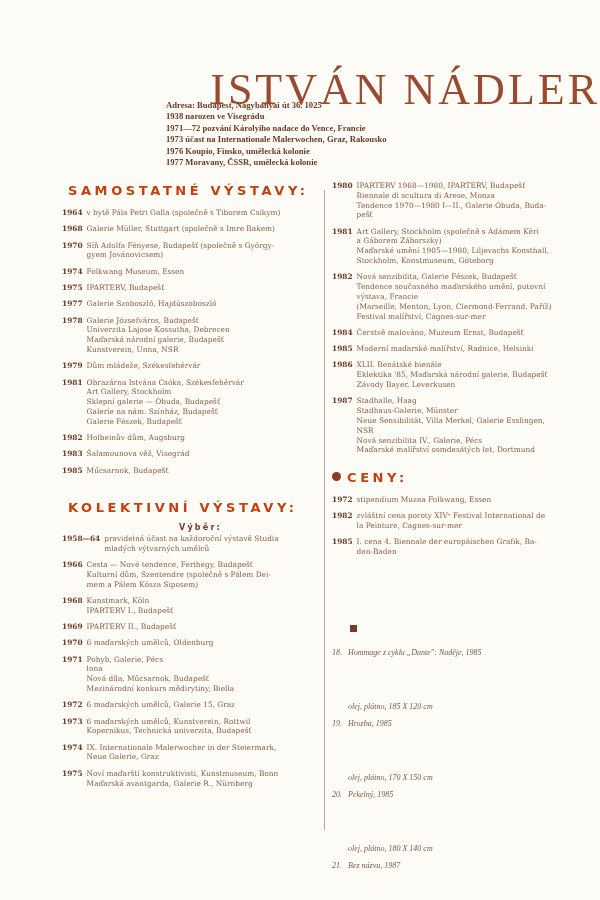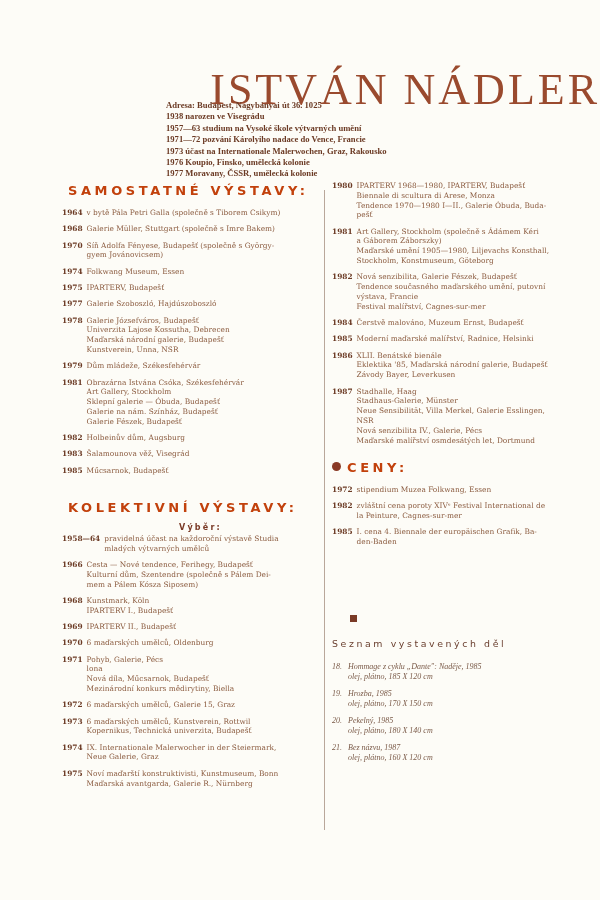--- a/index.html
+++ b/index.html
@@ -59,31 +59,30 @@
   }
   .works-h {
     font-family: "DejaVu Sans", sans-serif; font-size: 9.4px;
     letter-spacing: 2.6px; color: #6b4030; margin: 0 0 13px 0; white-space: nowrap;
   }
   .work {
     font-family: "Liberation Serif", serif; font-style: italic;
     font-size: 8px; line-height: 10px; color: #7a5a48; margin-bottom: 7px;
   }
   .work .num { display: inline-block; width: 16px; }
-  .work .sub2 { padding-left: 16px; }
+  .work .sub2 { padding-left: 16px; margin-top: 44px; }
 </style>
 </head>
 <body>
 
 <h1 class="title">ISTVÁN NÁDLER</h1>
 
 <div class="bio">
   <div>Adresa: Budapest, Nagybányai út 36. 1025</div>
   <div>1938 narozen ve Visegrádu</div>
-  <div>1957—63 studium na Vysoké škole výtvarných umění</div>
   <div>1971—72 pozvání Károlyiho nadace do Vence, Francie</div>
   <div>1973 účast na Internationale Malerwochen, Graz, Rakousko</div>
   <div>1976 Koupio, Finsko, umělecká kolonie</div>
   <div>1977 Moravany, ČSSR, umělecká kolonie</div>
 </div>
 
 <div class="divider"></div>
 
 <div class="col left">
   <div class="h-section">SAMOSTATNÉ VÝSTAVY:</div>
@@ -265,20 +264,21 @@
           <div>Maďarské umění 1905—1980, Liljevachs Konsthall,</div>
           <div>Stockholm, Konstmuseum, Göteborg</div>
         </div>
       </div>
       <div class="entry">
         <span class="yr">1982</span>
         <div class="lines">
           <div>Nová senzibilita, Galerie Fészek, Budapešť</div>
           <div>Tendence současného maďarského umění, putovní</div>
           <div>výstava, Francie</div>
+          <div>(Marseille, Menton, Lyon, Clermond-Ferrand, Paříž)</div>
           <div>Festival malířství, Cagnes-sur-mer</div>
         </div>
       </div>
       <div class="entry">
         <span class="yr">1984</span>
         <div class="lines">
           <div>Čerstvě malováno, Muzeum Ernst, Budapešť</div>
         </div>
       </div>
       <div class="entry">
@@ -326,21 +326,20 @@
       <div class="entry">
         <span class="yr">1985</span>
         <div class="lines">
           <div>I. cena 4. Biennale der europäischen Grafik, Ba-</div>
           <div>den-Baden</div>
         </div>
       </div>
     </div>
   <div style="height:62px"></div>
   <div class="square"></div>
-  <div class="works-h">Seznam vystavených děl</div>
   <div id="works-list">
       <div class="work">
         <div><span class="num">18.</span><span>Hommage z cyklu „Dante": Naděje, 1985</span></div>
         <div class="sub2">olej, plátno, 185 X 120 cm</div>
       </div>
       <div class="work">
         <div><span class="num">19.</span><span>Hrozba, 1985</span></div>
         <div class="sub2">olej, plátno, 170 X 150 cm</div>
       </div>
       <div class="work">

